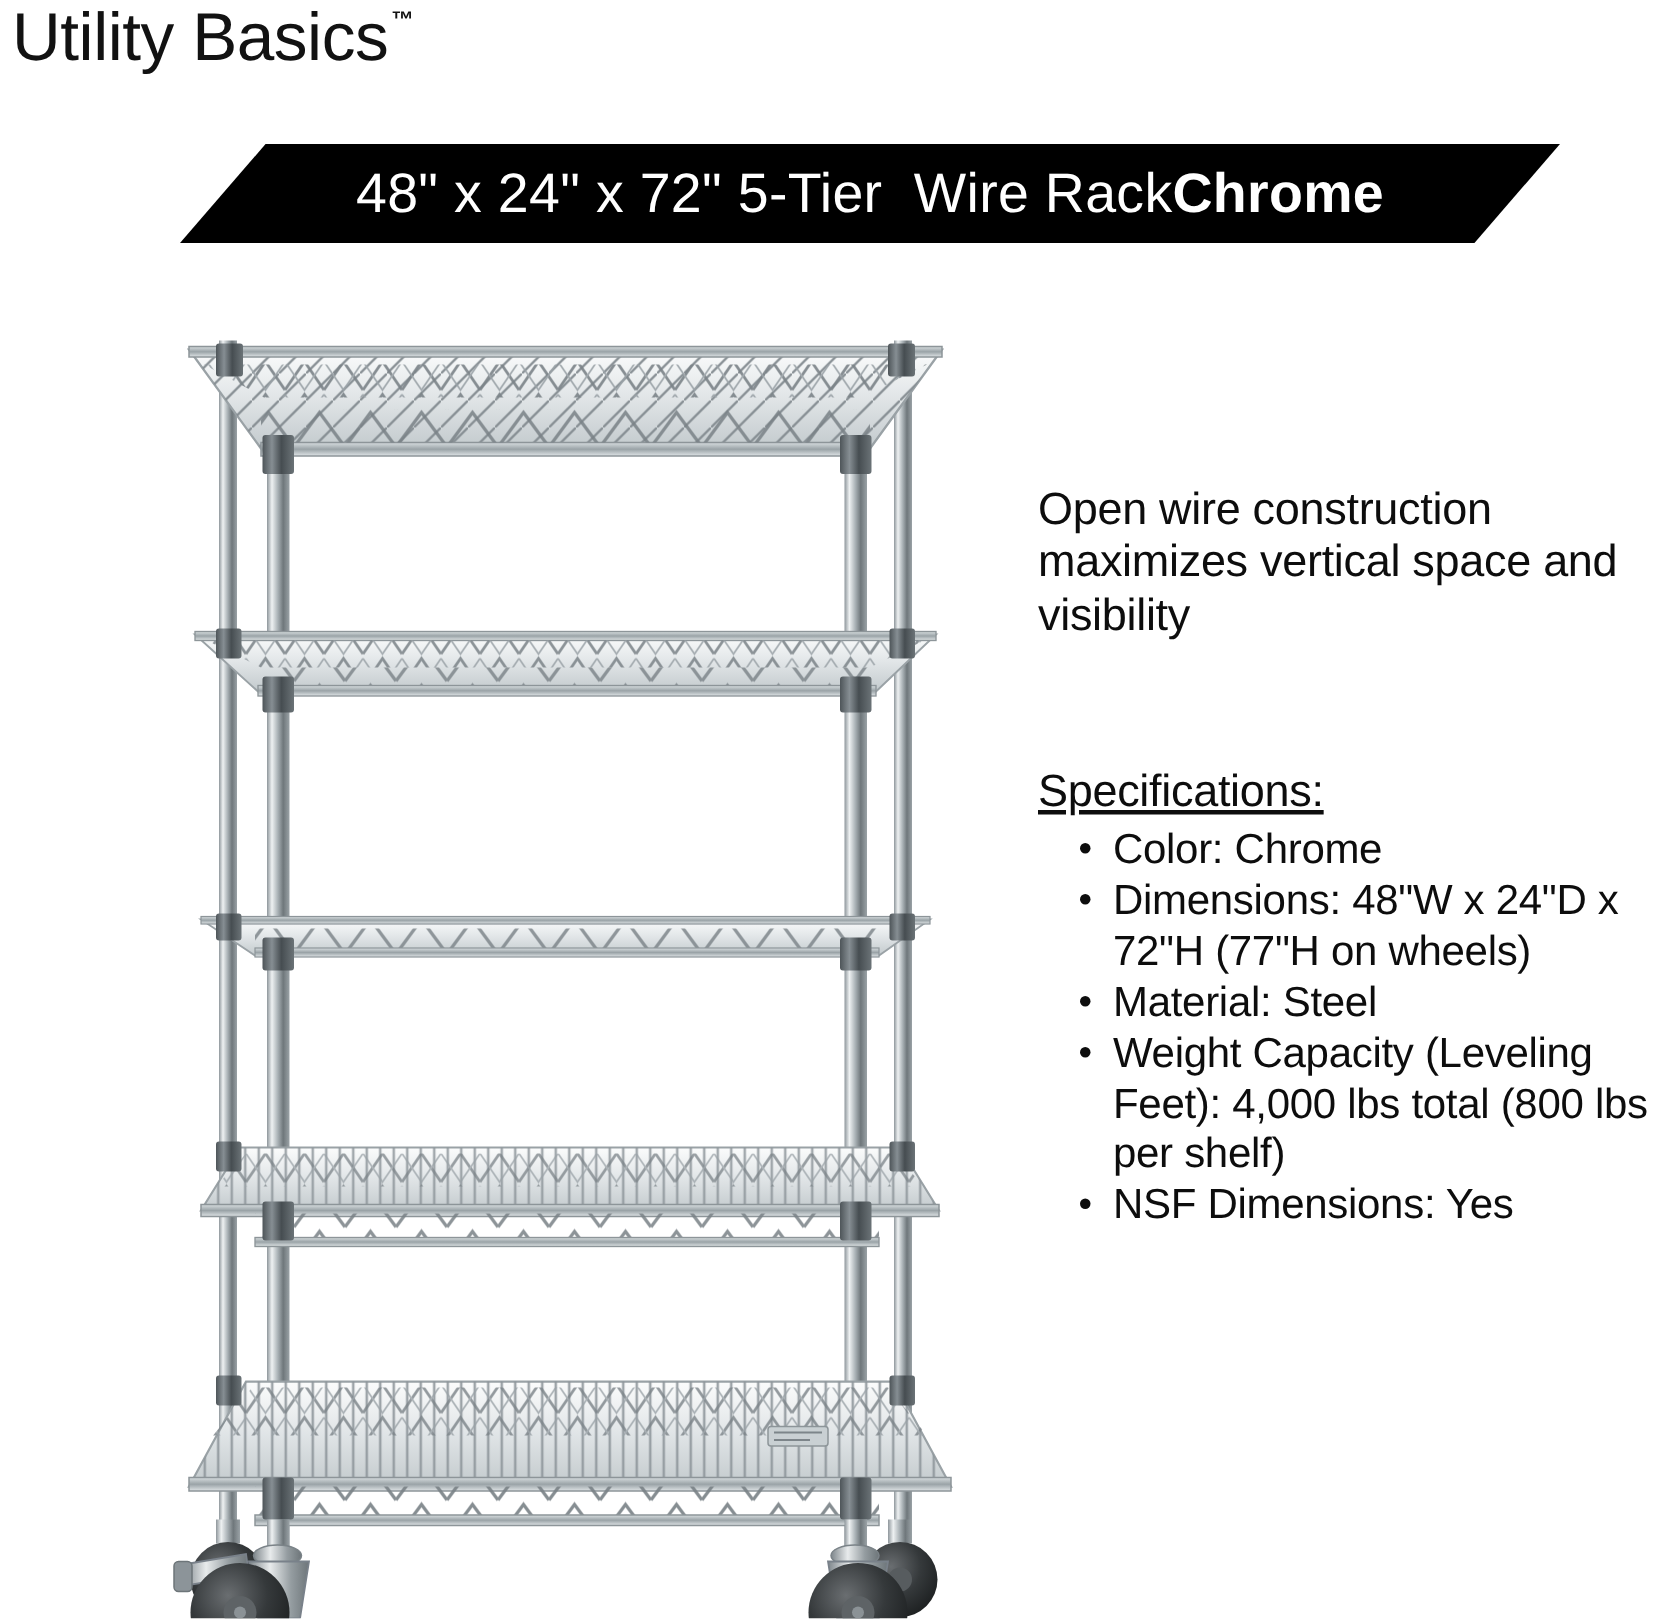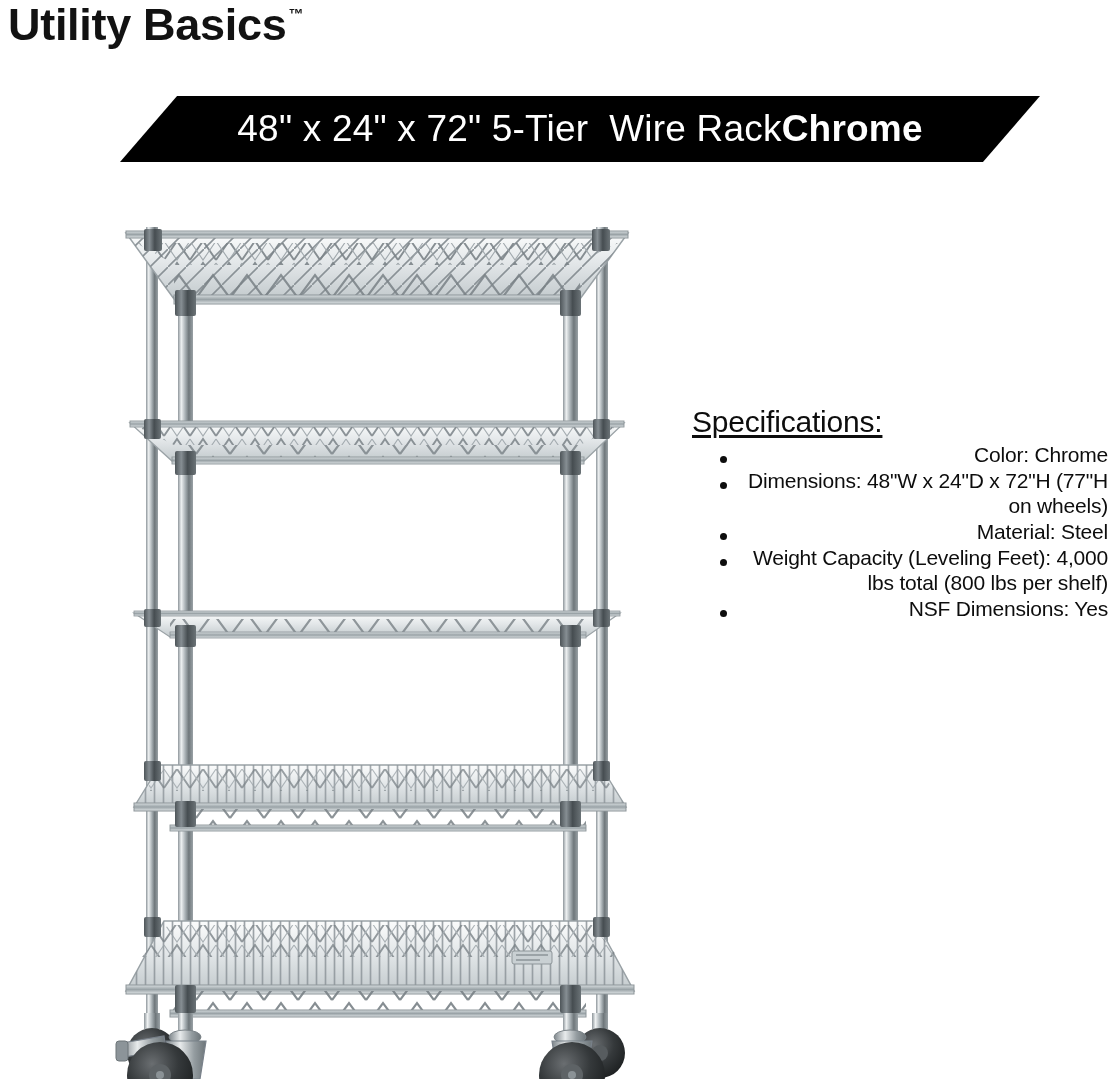--- a/index.html
+++ b/index.html
@@ -19,21 +19,21 @@
   
   #brand {
     position: absolute;
     left: 8px; top: 2px;
     display: flex;
     align-items: flex-start;
     line-height: 1;
   }
   #brand-name {
     font-size: 45px;
-    font-weight: 700;
+    font-weight: 400;
     letter-spacing: -0.3px;
     color: #121212;
     font-family: "Liberation Sans", sans-serif;
   }
   #brand-tm {
     font-size: 15px;
     font-weight: 700;
     color: #121212;
     margin-left: 2px;
     margin-top: 4px;
@@ -98,26 +98,25 @@
     margin: 83px 0 0 0;
     display: inline-block;
   }
   #spec-list {
     list-style: none;
     margin: 4px 0 0 0;
     padding: 0 0 0 26px;
   }
   #spec-list li {
     position: relative;
-    font-size: 21px;
+    font-size: 28px;
     line-height: 1.19;
     letter-spacing: -0.2px;
     padding-left: 24px;
     margin-bottom: 1px;
-    text-align: right;
   }
   #spec-list li::before {
     content: "";
     position: absolute;
     left: 2px; top: 13px;
     width: 7px; height: 7px;
     background: #0d0d0d;
     border-radius: 50%;
   }
 </style>
@@ -298,20 +297,21 @@
         <ellipse cx="510" cy="842" rx="16" ry="7" fill="url(#forkG)" stroke="#7b8388" stroke-width="1"></ellipse>
         <path d="M492 846 L532 846 L526 884 L498 884 Z" fill="url(#forkG)" stroke="#79818a" stroke-width="1.2"></path>
         <circle cx="512" cy="880" r="33" fill="url(#tireG)"></circle>
         <circle cx="512" cy="880" r="11" fill="#5e6366"></circle>
         <circle cx="512" cy="880" r="4" fill="#8b9296"></circle>
       </g>
     </svg>
   </div>
 
   <div id="copy">
+    <p id="headline">Open wire construction maximizes vertical space and visibility</p>
     <div>
       <div id="spec-title">Specifications:</div>
       <ul id="spec-list">
         <li>Color: Chrome</li>
         <li>Dimensions: 48"W x 24"D x 72"H (77"H on wheels)</li>
         <li>Material: Steel</li>
         <li>Weight Capacity (Leveling Feet): 4,000 lbs total (800 lbs per shelf)</li>
         <li>NSF Dimensions: Yes</li>
       </ul>
     </div>

